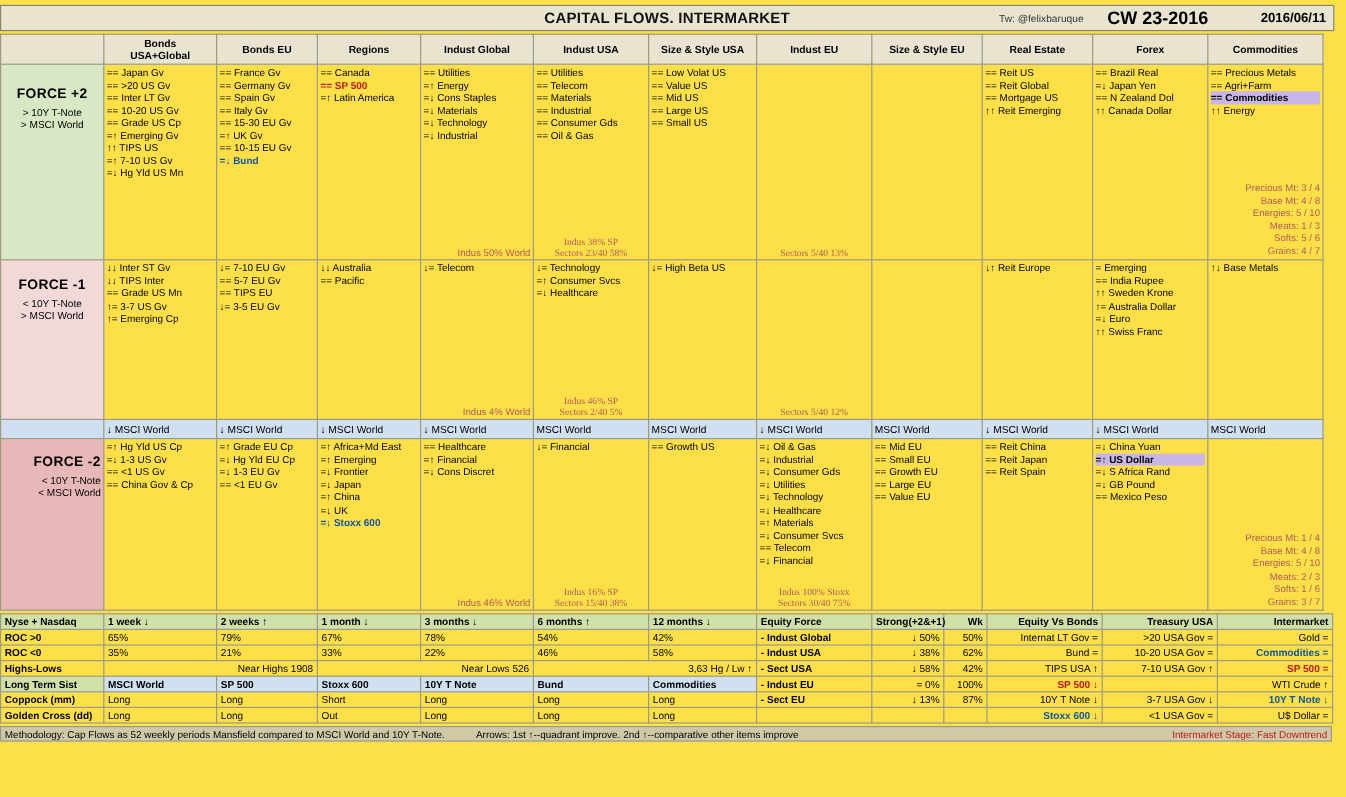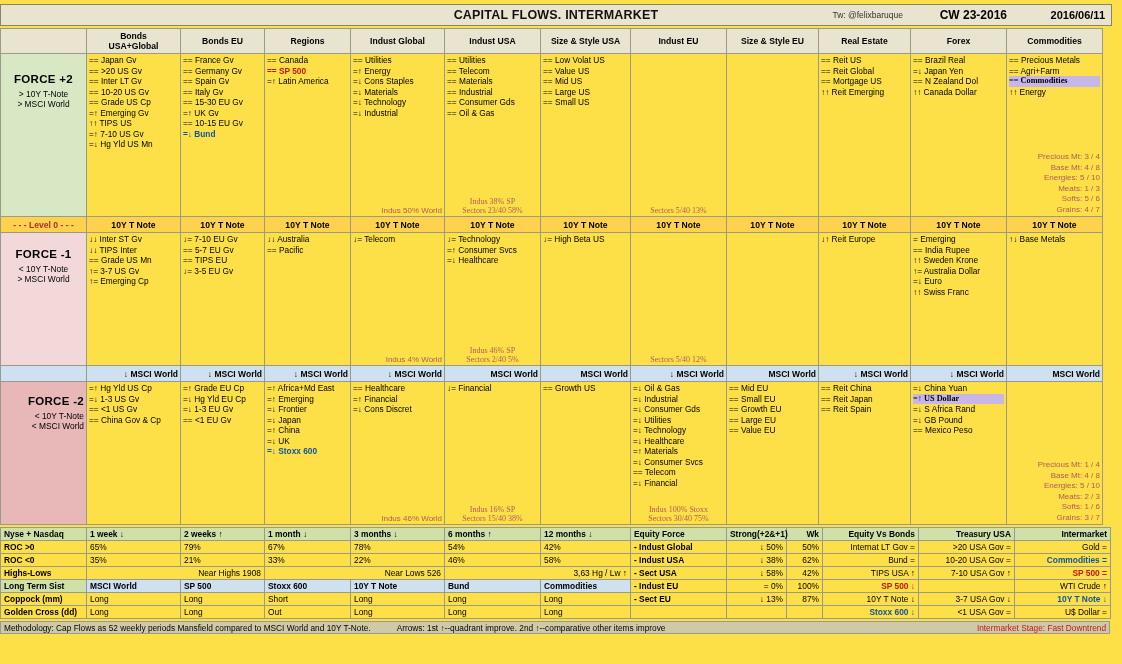--- a/index.html
+++ b/index.html
@@ -2,44 +2,44 @@
 <html><head>
 <meta charset="utf-8">
 <style>
   html,body{margin:0;padding:0;background:#ffffff;}
   body{font-family:"Liberation Sans",sans-serif;}
   #page{width:1122px;height:664px;position:relative;background:#fde047;box-sizing:border-box;padding:4px 6px 0 0;}
   table{border-collapse:collapse;table-layout:fixed;}
   .title-bar{width:1110px;height:20px;background:#e8e4d0;border:1px solid #8a845f;display:flex;align-items:center;position:relative;}
   .title-bar .ttl{flex:1;text-align:center;font-weight:bold;font-size:12.5px;color:#111;letter-spacing:.2px;}
   .title-bar .tw{position:absolute;right:208px;font-size:8.5px;color:#333;}
-  .title-bar .cw{position:absolute;right:104px;font-weight:bold;font-size:12px;}
+  .title-bar .cw{position:absolute;right:104px;font-weight:bold;font-size:15px;}
   .title-bar .dt{position:absolute;right:6px;font-weight:bold;font-size:11px;}
 
   .grid{width:956px;margin-top:2px;font-size:8.3px;}
   .grid td,.grid th{border:1px solid #9a9a8a;vertical-align:top;padding:1px 2px;}
   .hdr td{background:#e8e4d0;text-align:center;font-weight:bold;font-size:8.6px;vertical-align:middle;height:22px;}
   .force-cell{text-align:center;vertical-align:middle;font-size:8.4px;}
   .force-cell .big{font-weight:bold;font-size:11.5px;letter-spacing:.3px;display:block;margin-bottom:4px;}
   .f2{background:#d9e8c4;}
   .f1{background:#f2d8d8;}
   .fm2{background:#e8b8b8;text-align:right;}
   .lvl td{background:#ffd24d;text-align:center;font-weight:bold;font-size:8.6px;height:13px;vertical-align:middle;}
   .lvl td.lbl{background:#ffd24d;color:#b03030;}
-  .msci td{background:#cfe0f0;text-align:right;font-weight:bold;font-size:8.5px;height:13px;vertical-align:middle;margin-top:20px;}
+  .msci td{background:#cfe0f0;text-align:left;font-weight:normal;font-size:8.5px;height:13px;vertical-align:middle;margin-top:20px;}
   .msci td.blank{background:#cfe0f0;}
   .cellbody{height:160px;}
   .cellbody2{height:130px;margin-left:12px;}
   .cellbody3{height:140px;}
   .line{white-space:nowrap;line-height:10.5px;}
   .indus{color:#b05a5a;text-align:right;font-size:8px;}
   .indus2{color:#b05a5a;text-align:center;font-size:8px;font-family:Liberation Serif, serif;}
   .right-note{color:#b05a5a;text-align:right;font-size:8px;line-height:10.5px;}
   .bluebold{color:#1055a0;font-weight:bold;}
-  .hl-purple{background:#c9b6e8;font-weight:bold;font-family:Liberation Serif, serif;}
+  .hl-purple{background:#c9b6e8;font-weight:bold;}
   .cellwrap{display:flex;flex-direction:column;height:100%;}
   .spacer{flex:1;}
 
   .bot{width:1110px;margin-top:2px;font-size:8.4px;}
   .bot td{border:1px solid #9a9a8a;padding:1px 3px;white-space:nowrap;}
   .bot .grn{background:#cfe0a8;font-weight:bold;}
   .bot .rowlbl{font-weight:bold;}
   .bot .blu{background:#cfe0f0;font-weight:bold;}
   .red{color:#c01818;font-weight:bold;}
   .blue{color:#1055a0;font-weight:bold;}
@@ -198,34 +198,20 @@
           <div class="right-note">Precious Mt: 3 / 4</div>
           <div class="right-note">Base Mt: 4 / 8</div>
           <div class="right-note">Energies: 5 / 10</div>
           <div class="right-note">Meats: 1 / 3</div>
           <div class="right-note">Softs: 5 / 6</div>
           <div class="right-note">Grains: 4 / 7</div>
         </div>
       </td>
     </tr>
 
-    <tr class="lvl">
-      <td class="lbl">- - - Level 0 - - -</td>
-      <td>10Y T Note</td>
-      <td>10Y T Note</td>
-      <td>10Y T Note</td>
-      <td>10Y T Note</td>
-      <td>10Y T Note</td>
-      <td>10Y T Note</td>
-      <td>10Y T Note</td>
-      <td>10Y T Note</td>
-      <td>10Y T Note</td>
-      <td>10Y T Note</td>
-      <td>10Y T Note</td>
-    </tr>
 
     <tr>
       <td class="force-cell f1 cellbody2">
         <div style="margin-top:14px">
           <span class="big">FORCE -1</span>
           <div>&lt; 10Y T-Note</div>
           <div>&gt; MSCI World</div>
         </div>
       </td>
       <td class="cellbody2">

